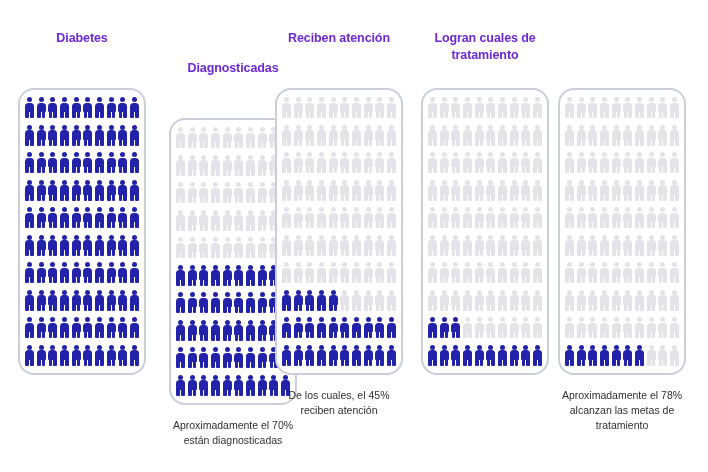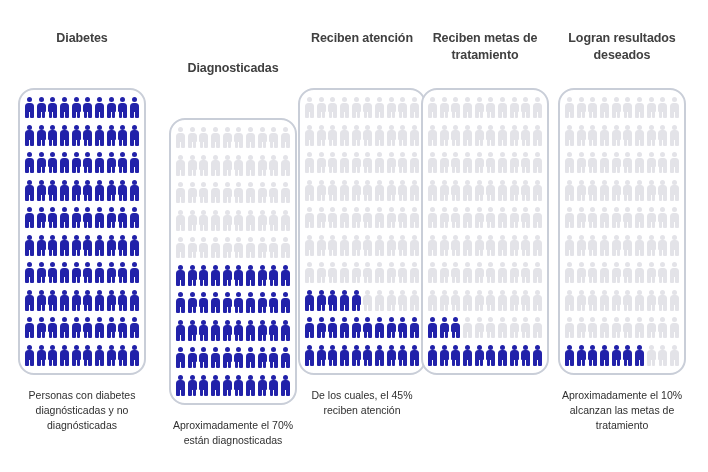--- a/index.html
+++ b/index.html
@@ -23,21 +23,21 @@
     top: 0;
     width: 134px;
     height: 472px;
     display: flex;
     flex-direction: column;
     align-items: center;
   }
   .col-title {
     font-size: 12.5px;
     font-weight: bold;
-    color: #404040;
+    color: #6d28d9;
     text-align: center;
     line-height: 1.33;
     width: 128px;
     margin-top: 30px;
     letter-spacing: -0.1px;
   }
   .panel {
     position: absolute;
     top: 88px;
     left: 3px;
@@ -729,21 +729,20 @@
             <span class="legR"></span>
           </div>
           <div class="fig on">
             <span class="head"></span>
             <span class="body"></span>
             <span class="legL"></span>
             <span class="legR"></span>
           </div>
         </div>
       </div>
-      <div class="caption">Personas con diabetes diagnósticadas y no diagnósticadas</div>
     </div>
     <div class="column" style="left: 166px; margin-top: 30px;">
       <div class="col-title">Diagnosticadas</div>
       <div class="panel">
         <div class="grid-row">
           <div class="fig off">
             <span class="head"></span>
             <span class="body"></span>
             <span class="legL"></span>
             <span class="legR"></span>
@@ -1357,21 +1356,21 @@
           <div class="fig on">
             <span class="head"></span>
             <span class="body"></span>
             <span class="legL"></span>
             <span class="legR"></span>
           </div>
         </div>
       </div>
       <div class="caption">Aproximadamente el 70% están diagnosticadas</div>
     </div>
-    <div class="column" style="left: 295px;">
+    <div class="column" style="left: 272px;">
       <div class="col-title">Reciben atención</div>
       <div class="panel">
         <div class="grid-row">
           <div class="fig off">
             <span class="head"></span>
             <span class="body"></span>
             <span class="legL"></span>
             <span class="legR"></span>
           </div>
           <div class="fig off">
@@ -1984,21 +1983,21 @@
             <span class="head"></span>
             <span class="body"></span>
             <span class="legL"></span>
             <span class="legR"></span>
           </div>
         </div>
       </div>
       <div class="caption">De los cuales, el 45% reciben atención</div>
     </div>
     <div class="column" style="left: 418px;">
-      <div class="col-title">Reciben metas de tratamiento</div>
+      <div class="col-title">Logran cuales de tratamiento</div>
       <div class="panel">
         <div class="grid-row">
           <div class="fig off">
             <span class="head"></span>
             <span class="body"></span>
             <span class="legL"></span>
             <span class="legR"></span>
           </div>
           <div class="fig off">
             <span class="head"></span>
@@ -2609,21 +2608,20 @@
           <div class="fig on">
             <span class="head"></span>
             <span class="body"></span>
             <span class="legL"></span>
             <span class="legR"></span>
           </div>
         </div>
       </div>
     </div>
     <div class="column" style="left: 555px;">
-      <div class="col-title">Logran resultados deseados</div>
       <div class="panel">
         <div class="grid-row">
           <div class="fig off">
             <span class="head"></span>
             <span class="body"></span>
             <span class="legL"></span>
             <span class="legR"></span>
           </div>
           <div class="fig off">
             <span class="head"></span>
@@ -3232,15 +3230,15 @@
             <span class="legR"></span>
           </div>
           <div class="fig off">
             <span class="head"></span>
             <span class="body"></span>
             <span class="legL"></span>
             <span class="legR"></span>
           </div>
         </div>
       </div>
-      <div class="caption">Aproximadamente el 10% alcanzan las metas de tratamiento</div>
+      <div class="caption">Aproximadamente el 78% alcanzan las metas de tratamiento</div>
     </div>
   </div>
 
 </body></html>

